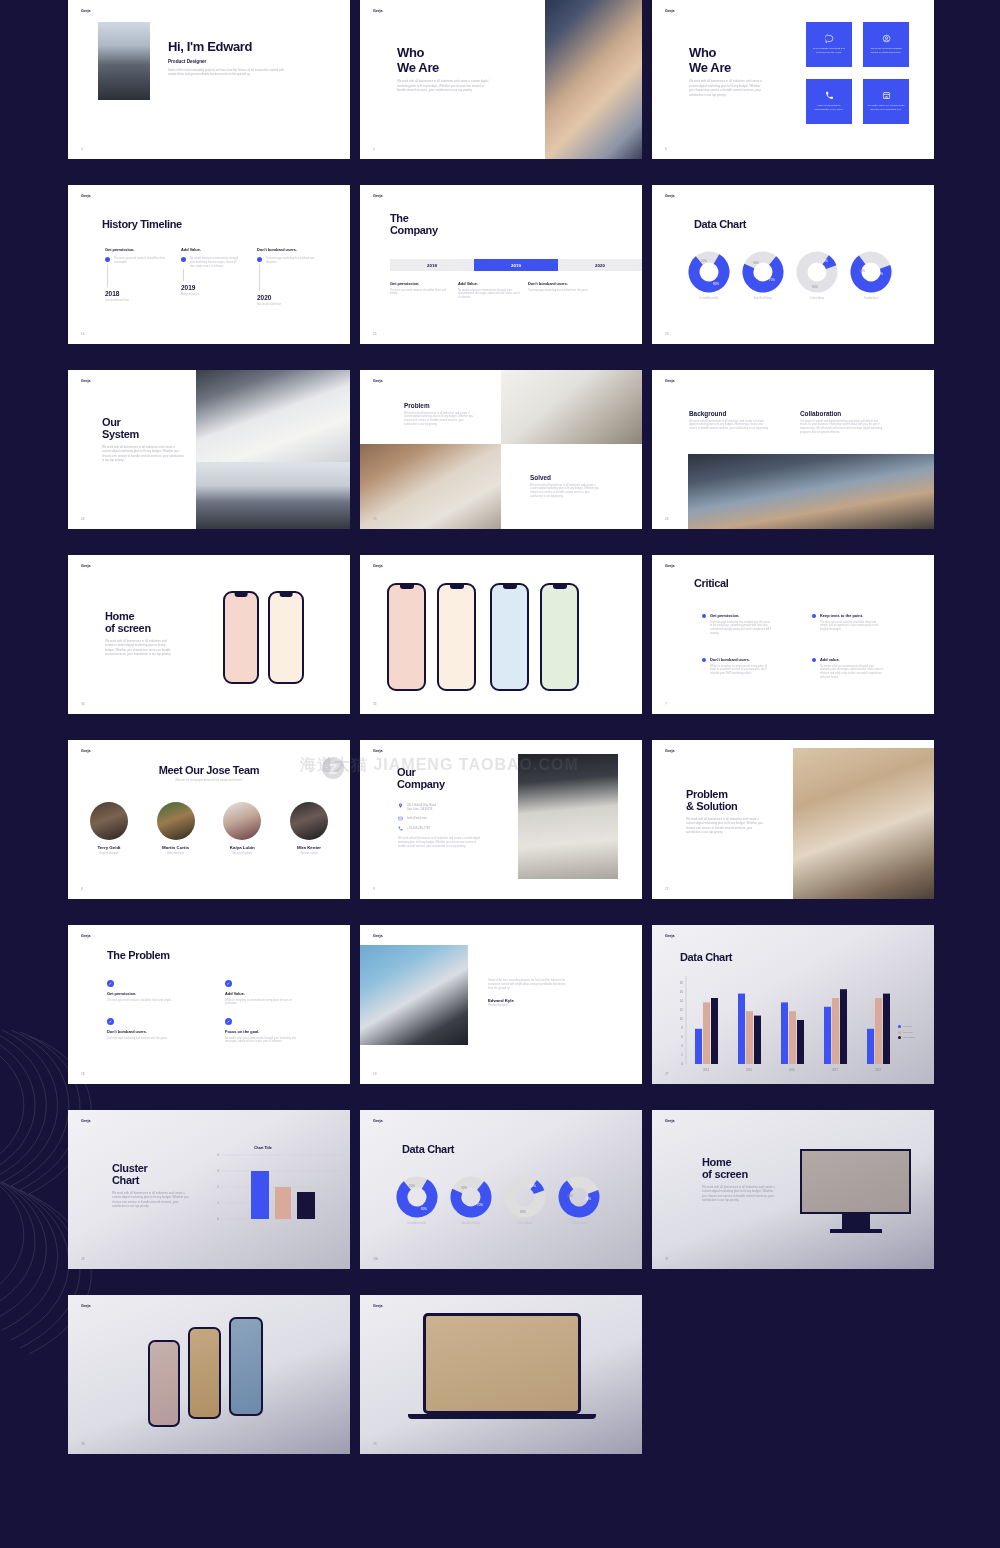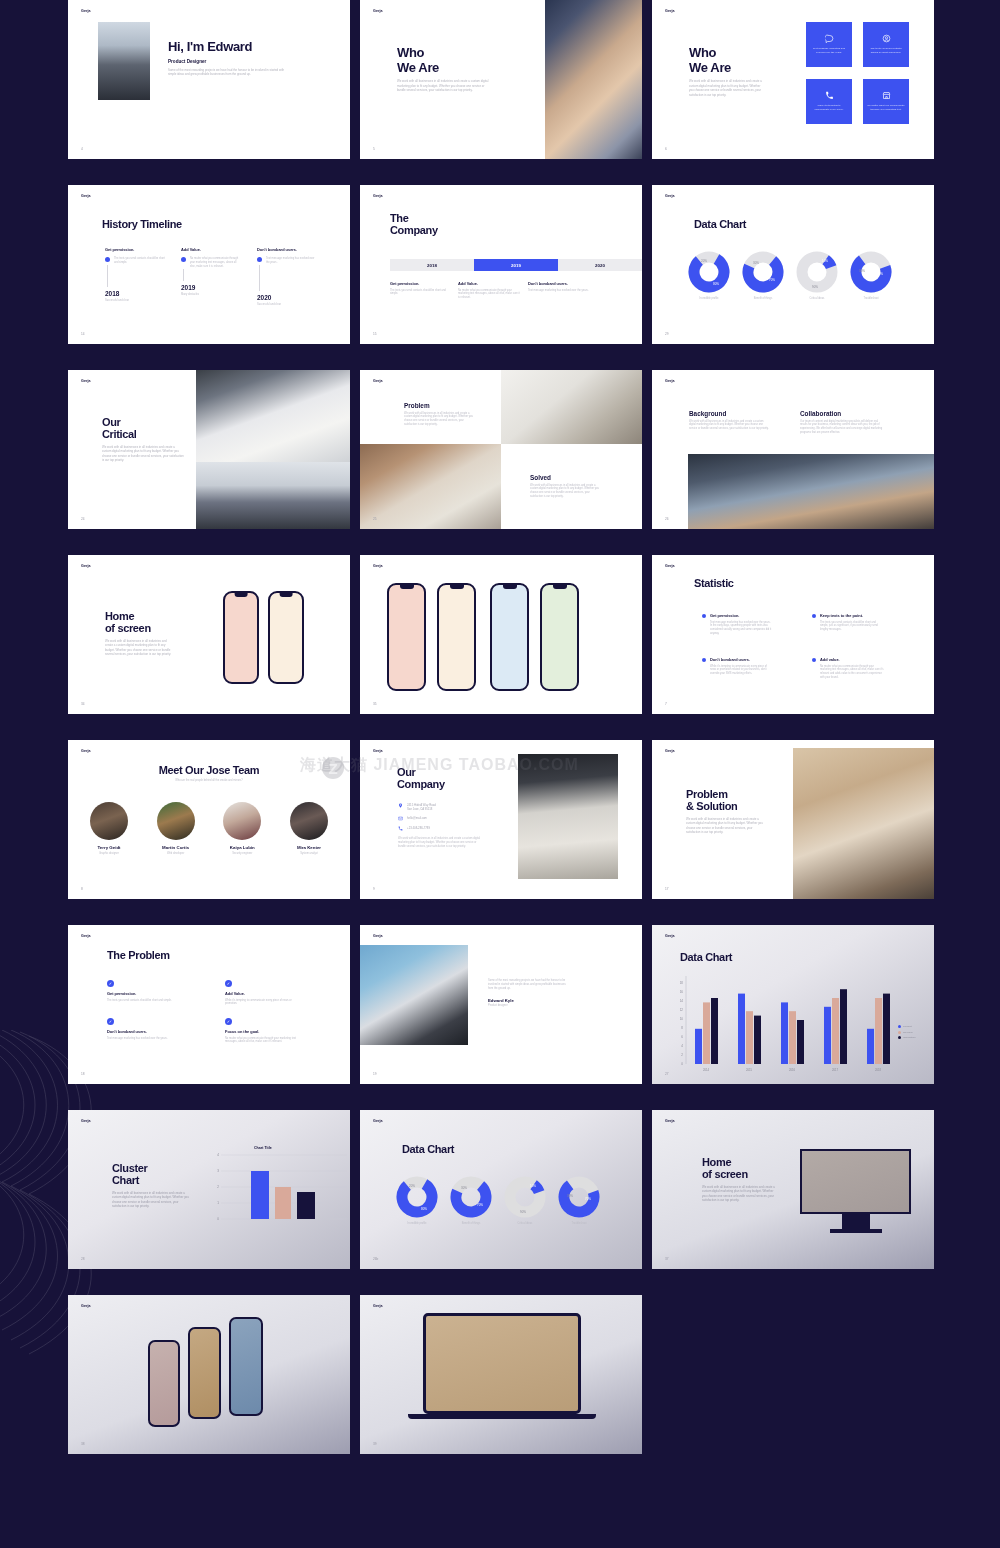--- a/index.html
+++ b/index.html
@@ -303,21 +303,21 @@
     </div>
     <div class="pnum">29</div>
   </div>
 
   <div class="slide">
     <div class="logo">Gerja</div>
     <div class="photo ph-desk" style="left:128px;top:0;width:154px;height:92px;"></div>
     <div class="photo ph-meeting" style="left:128px;top:92px;width:154px;height:67px;"></div>
     <div style="position:absolute;left:34px;top:46px;width:82px;">
       <h1 class="t sm">Our</h1>
-      <h1 class="t sm">Critical</h1>
+      <h1 class="t sm">System</h1>
       <div class="body">We work with all businesses in all industries and create a custom digital marketing plan to fit any budget. Whether you choose one service or bundle several services, your satisfaction is our top priority.</div>
     </div>
     <div class="pnum">24</div>
   </div>
 
   <div class="slide">
     <div class="logo">Gerja</div>
     <div class="photo ph-whiteboard" style="left:141px;top:0;width:141px;height:74px;"></div>
     <div class="photo ph-highfive" style="left:0;top:74px;width:141px;height:85px;"></div>
     <div style="position:absolute;left:44px;top:32px;width:70px;">
@@ -374,21 +374,21 @@
       </div>
     <div class="phone" style="left:180px;top:28px;width:39px;height:108px;background:#e3efdc;">
         <div class="notch"></div>
       </div>
     <div class="pnum">35</div>
   </div>
 
 
   <div class="slide">
     <div class="logo">Gerja</div>
-    <h1 class="t sm" style="position:absolute;left:42px;top:22px;">Statistic</h1>
+    <h1 class="t sm" style="position:absolute;left:42px;top:22px;">Critical</h1>
     <div style="position:absolute;left:50px;top:58px;width:70px;">
       <div style="display:flex;gap:4px;align-items:center;">
           <div class="dot" style="flex:none;width:4px;height:4px;"></div>
           <div class="mini-h">Get permission.</div>
         </div>
       <div class="mini-b" style="margin-left:8px;">Text message marketing has evolved over the years. In the early days, spamming people with texts was considered socially wrong and some companies did it anyway.</div>
     </div>
     <div style="position:absolute;left:160px;top:58px;width:72px;">
       <div style="display:flex;gap:4px;align-items:center;">
           <div class="dot" style="flex:none;width:4px;height:4px;"></div>

